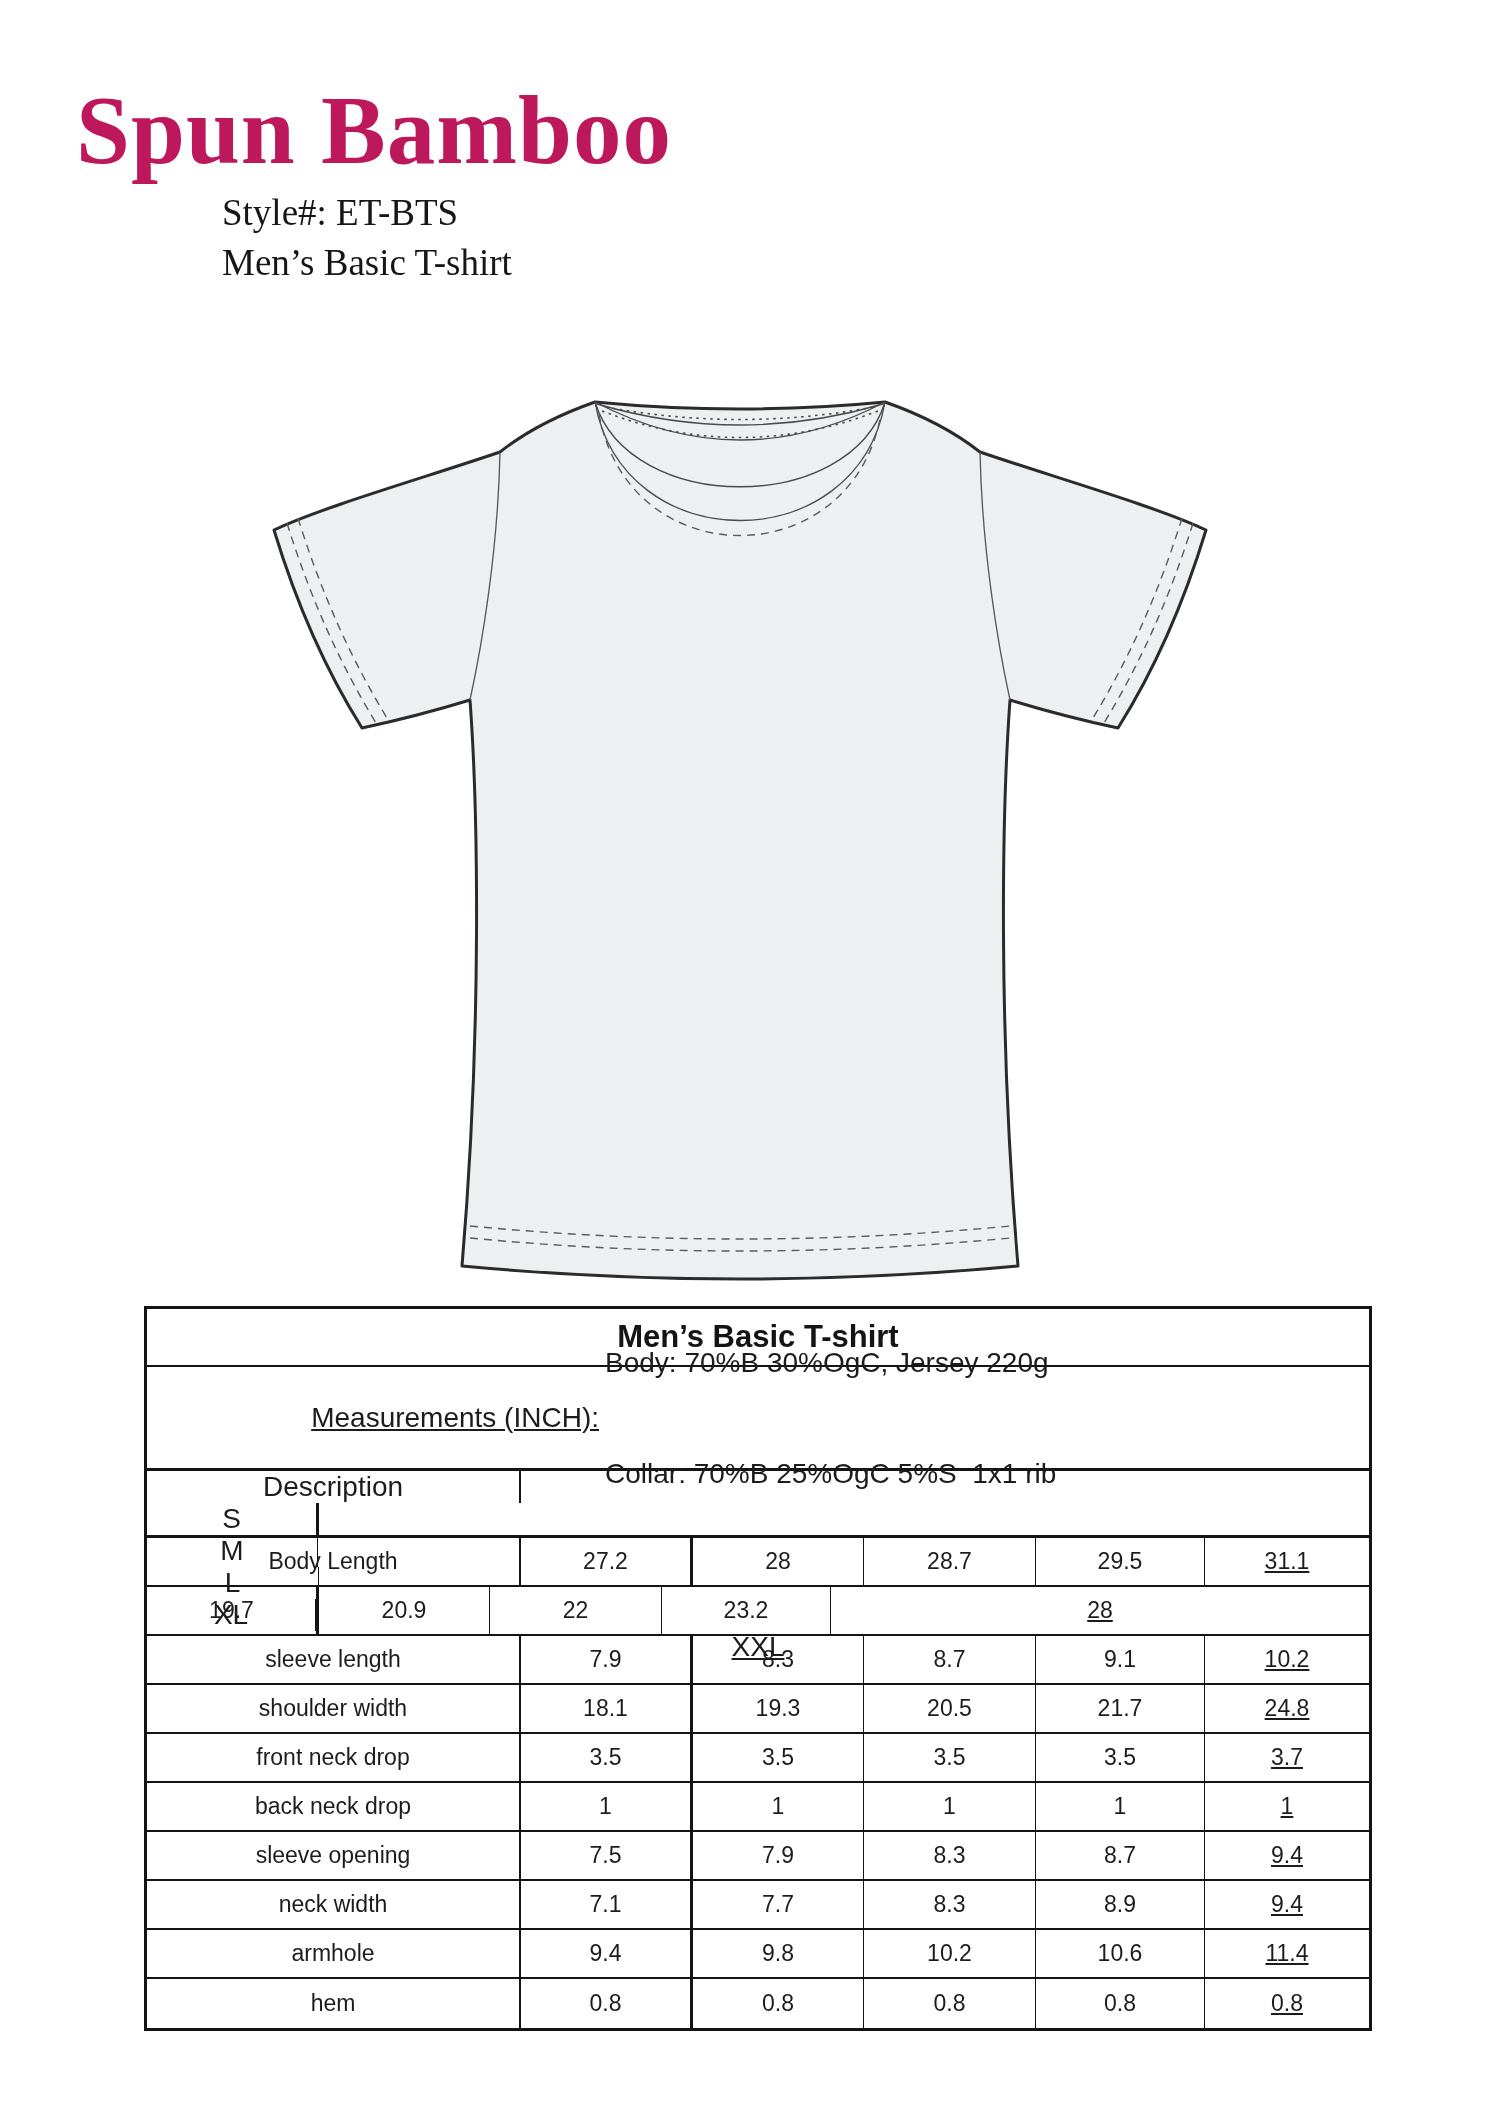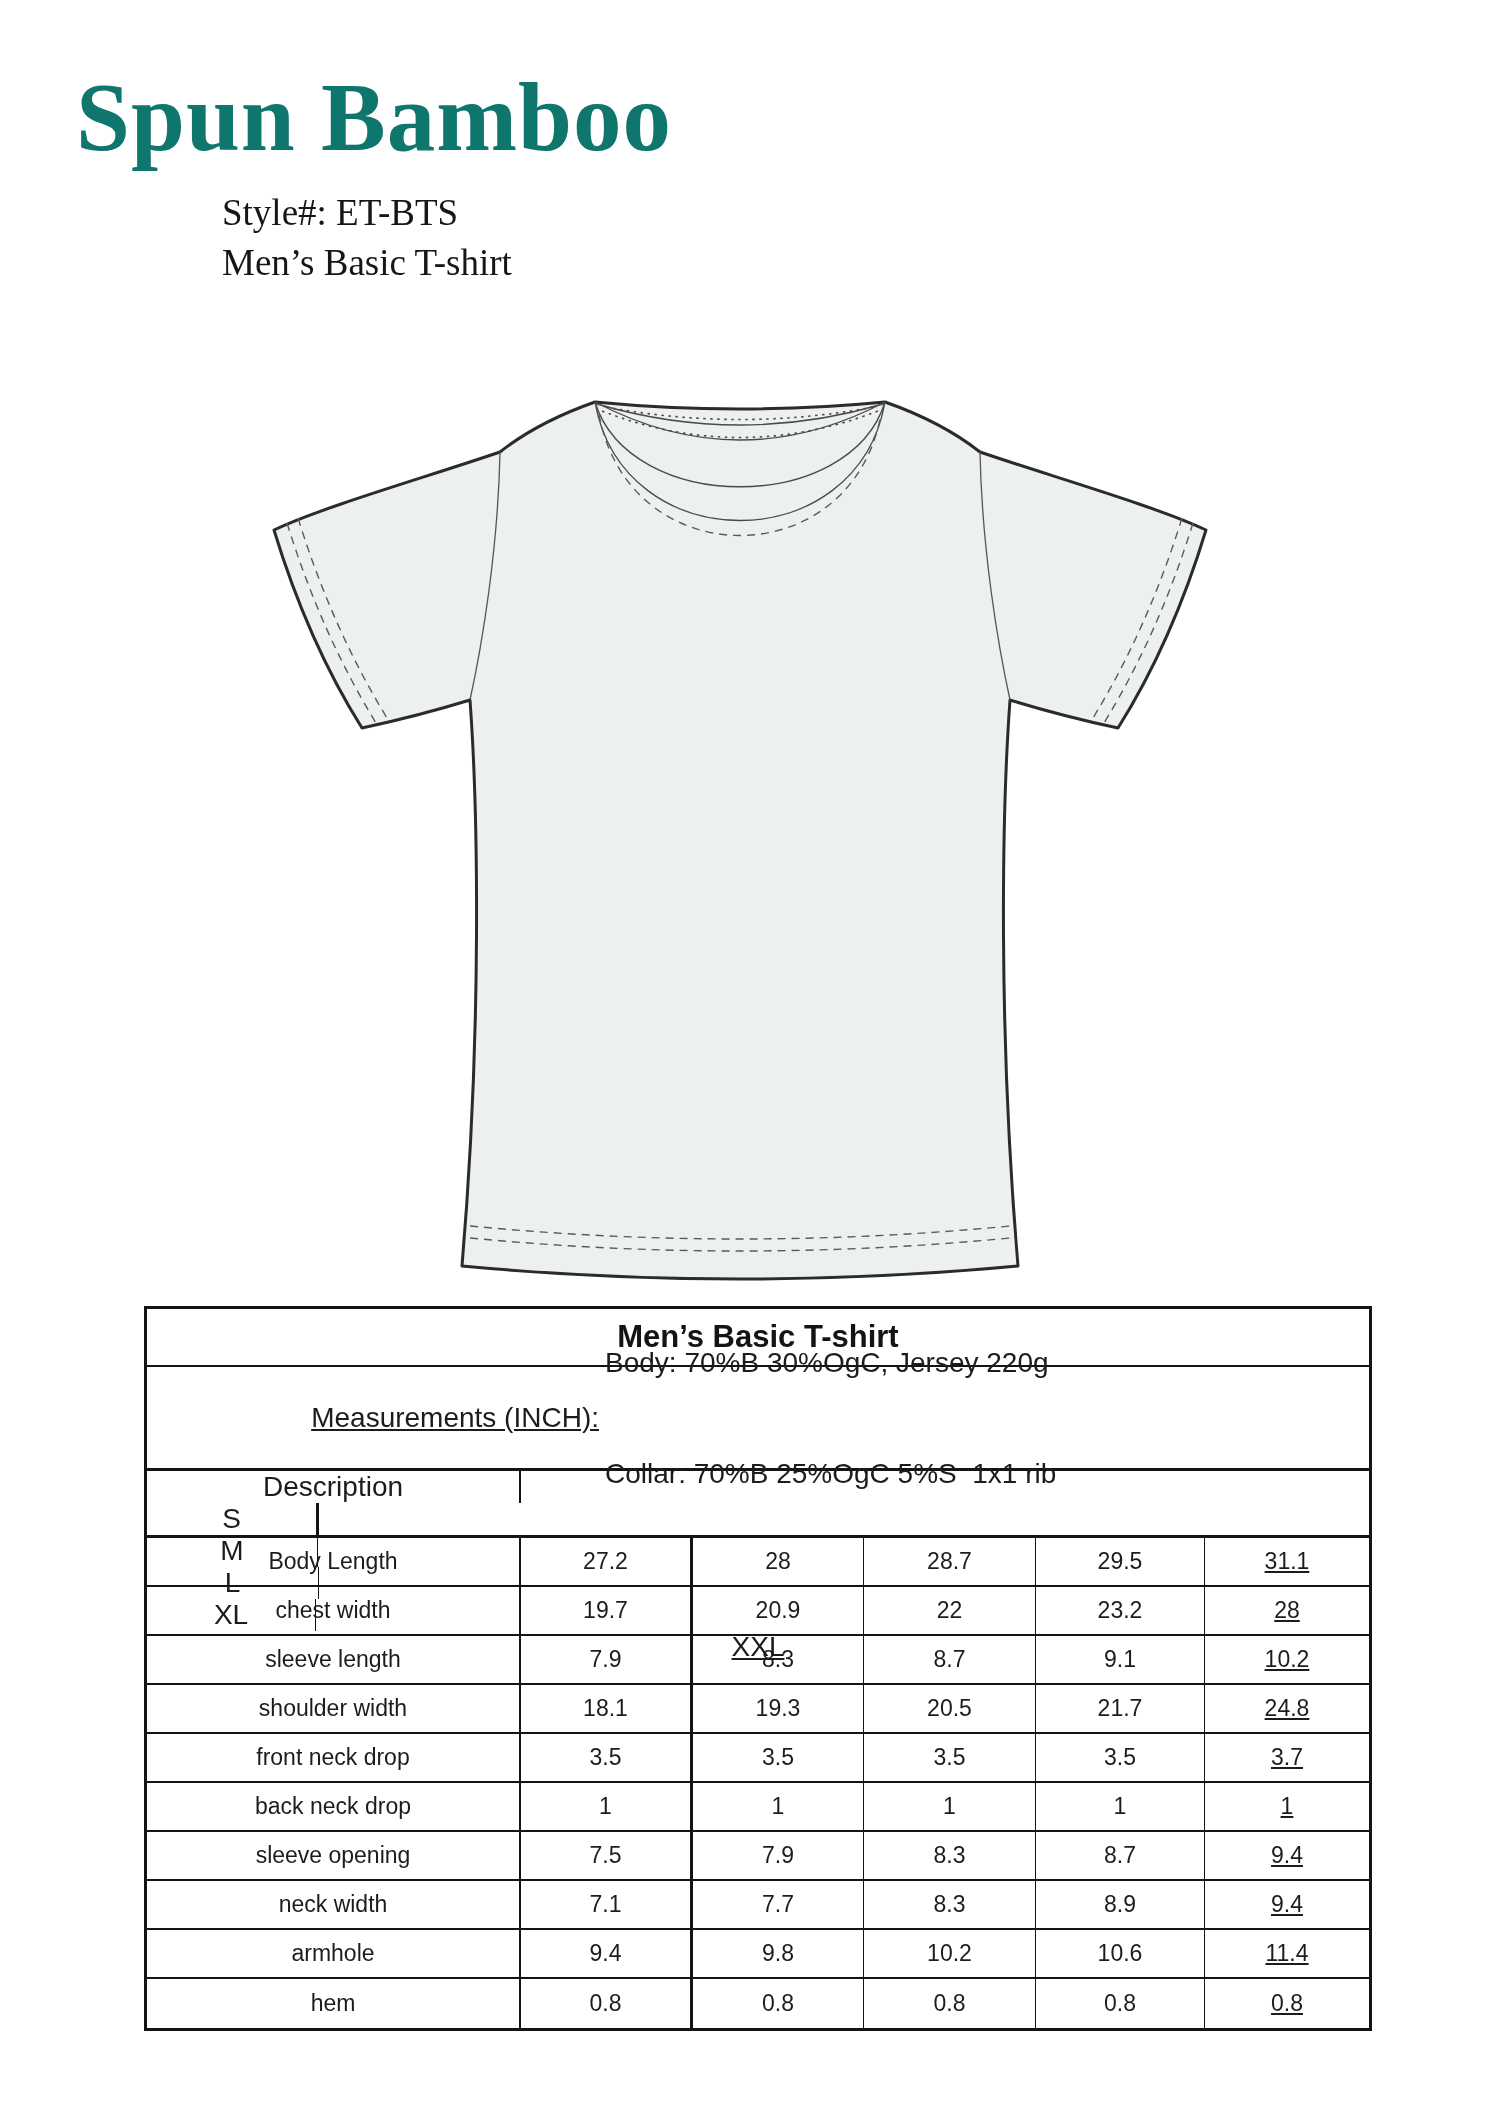--- a/index.html
+++ b/index.html
@@ -2,23 +2,23 @@
 <html><head>
 <meta charset="utf-8">
 <style>
   html,body{margin:0;padding:0;}
   body{
     width:1488px;height:2105px;position:relative;background:#ffffff;
     font-family:"Liberation Sans",sans-serif;color:#1c1c1c;overflow:hidden;
   }
   
   .brand{
-    position:absolute;left:76px;top:69px;
+    position:absolute;left:76px;top:82px;
     font-family:"Liberation Serif",serif;font-weight:bold;
-    font-size:97px;line-height:1.0;letter-spacing:1px;color:#0f766e;
+    font-size:97px;line-height:1.0;letter-spacing:1px;color:#be185d;
   }
   .style-block{
     position:absolute;left:222px;top:188px;
     font-family:"Liberation Serif",serif;font-size:37px;line-height:50px;color:#161616;
   }
   
   .sketch{position:absolute;left:150px;top:380px;width:1180px;height:920px;}
   
   .spec-table{
     position:absolute;left:144px;top:1306px;width:1228px;
@@ -134,21 +134,20 @@
   <div>
       <div class="trow">
         <div class="cell c0">Body Length</div>
         <div class="cell c1">27.2</div>
         <div class="cell c2">28</div>
         <div class="cell c3">28.7</div>
         <div class="cell c4">29.5</div>
         <div class="cell c5">31.1</div>
       </div>
       <div class="trow">
-        <div class="cell c0">chest width</div>
         <div class="cell c1">19.7</div>
         <div class="cell c2">20.9</div>
         <div class="cell c3">22</div>
         <div class="cell c4">23.2</div>
         <div class="cell c5">28</div>
       </div>
       <div class="trow">
         <div class="cell c0">sleeve length</div>
         <div class="cell c1">7.9</div>
         <div class="cell c2">8.3</div>

